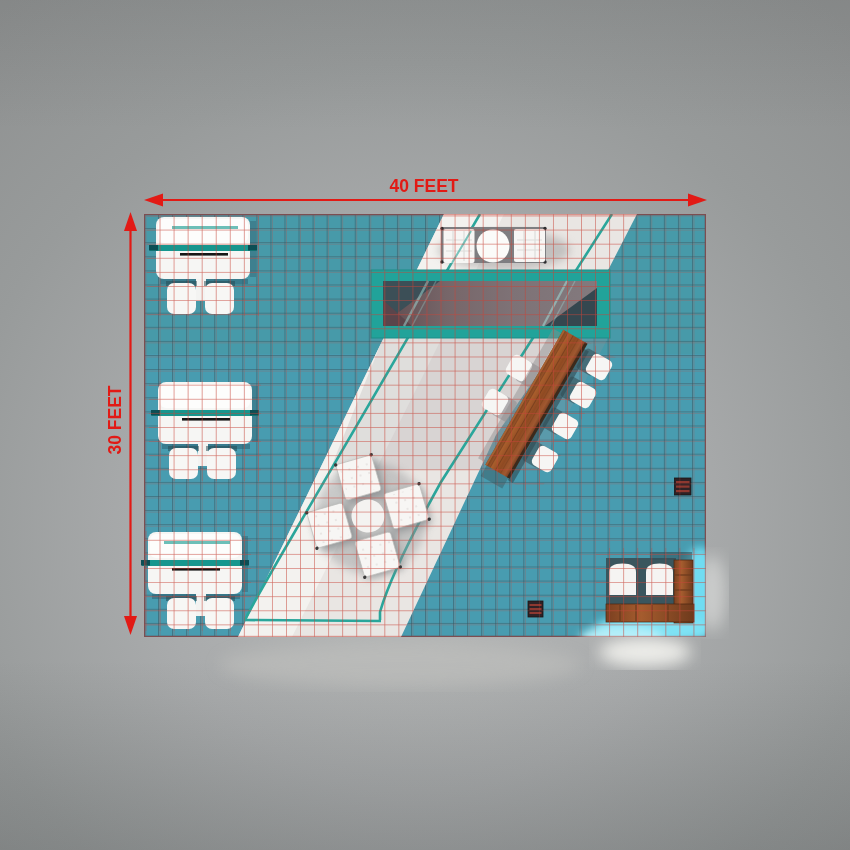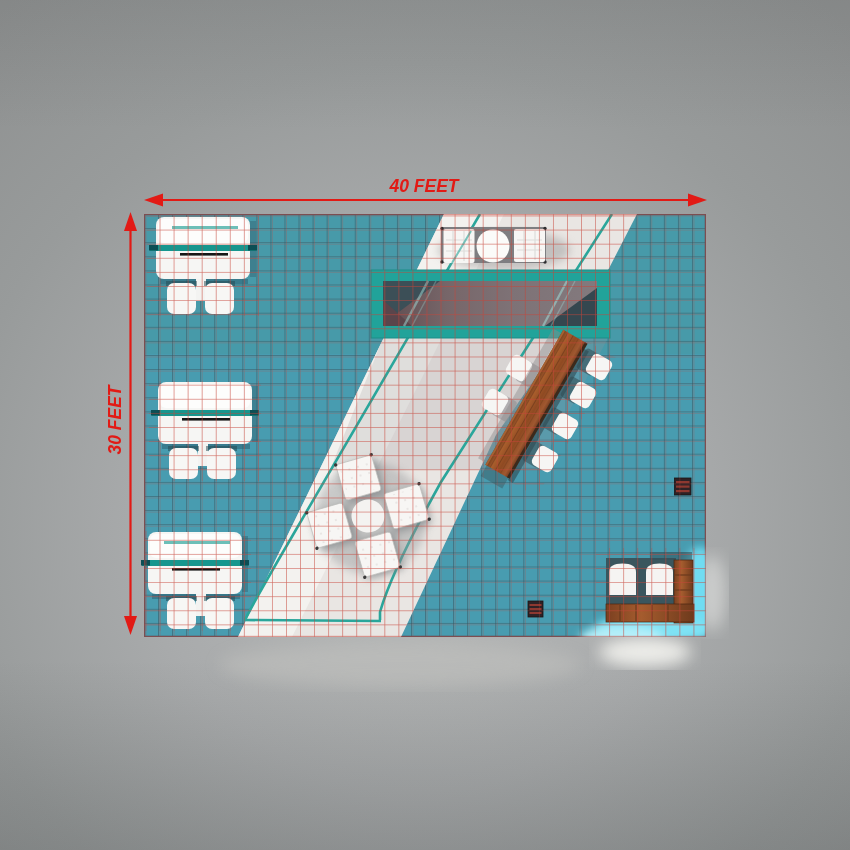--- a/index.html
+++ b/index.html
@@ -1,17 +1,17 @@
 <!DOCTYPE html>
 <html><head>
 <meta charset="utf-8">
 <style>
   html,body{margin:0;padding:0;background:#9a9a9a;}
   #stage{position:relative;width:850px;height:850px;overflow:hidden;
-         font-family:"Liberation Sans",sans-serif;font-style:italic;}
+         font-family:"Liberation Sans",sans-serif;}
 </style>
 </head>
 <body>
 <div id="stage">
 <svg width="850" height="850" viewBox="0 0 850 850">
 <defs>
   <radialGradient id="bgGrad" cx="49%" cy="62%" r="78%">
     <stop offset="0%" stop-color="#b9bbba"></stop>
     <stop offset="40%" stop-color="#a9abac"></stop>
     <stop offset="70%" stop-color="#989b9b"></stop>

